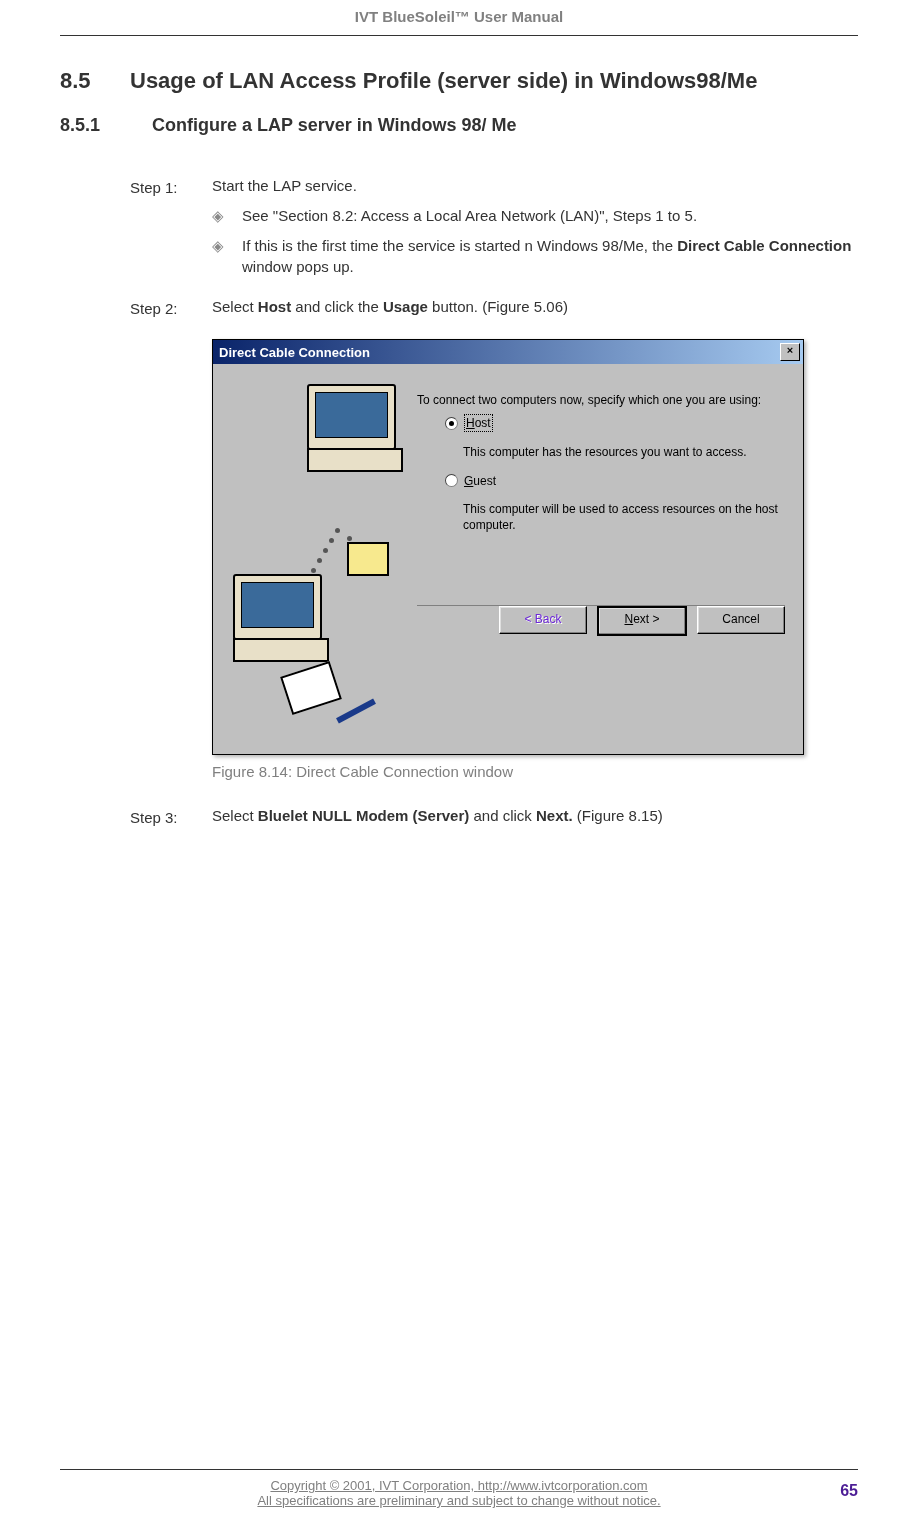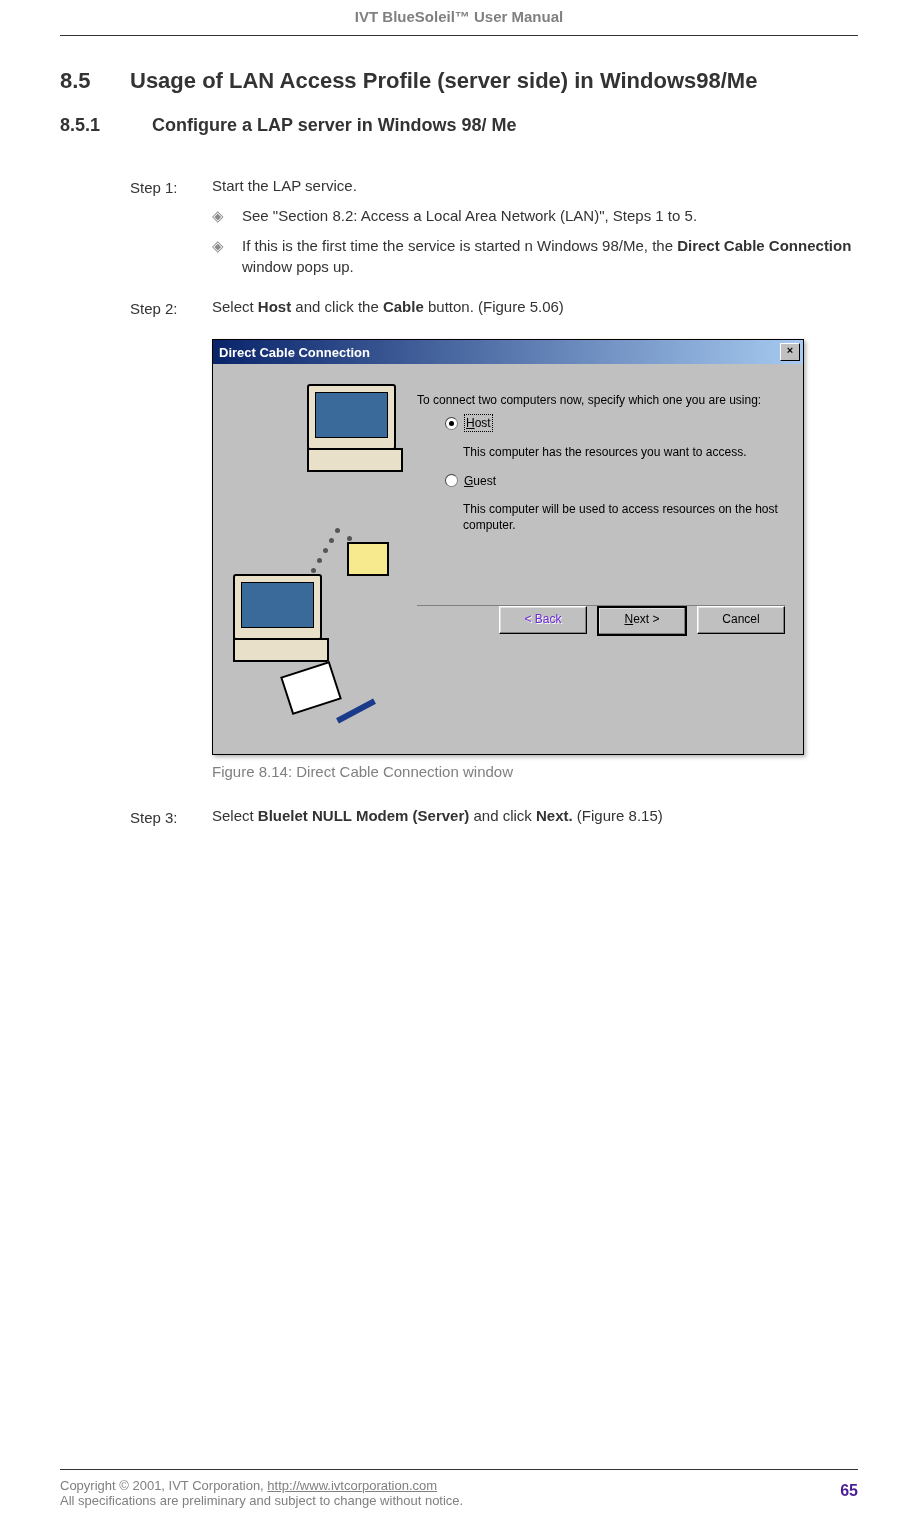--- a/index.html
+++ b/index.html
@@ -282,21 +282,22 @@
   }
   .footer {
     position: absolute;
     bottom: 20px;
     left: 60px;
     right: 60px;
     border-top: 1px solid #333;
     padding-top: 8px;
     color: #808080;
     font-size: 13px;
-    text-align: left;
+    text-align: center;
+    text-decoration: underline;
   }
   .footer .page-num {
     position: absolute;
     right: 0;
     top: 12px;
     font-weight: bold;
     font-size: 16px;
     color: #4c1d95;
   }
   b { font-weight: bold; }
@@ -333,21 +334,21 @@
         <div class="bullet-dot">◈</div>
         <div>
           <span>If this is the first time the service is started n Windows 98/Me, the </span><b>Direct Cable Connection</b><span> window pops up.</span>
         </div>
       </div>
     </div>
 
     <div class="step-row">
       <div class="step-label">Step 2:</div>
       <div class="step-body">
-        <span>Select </span><b>Host</b><span> and click the </span><b>Cable</b><span> button. (Figure 5.06)</span>
+        <span>Select </span><b>Host</b><span> and click the </span><b>Usage</b><span> button. (Figure 5.06)</span>
       </div>
     </div>
 
     <div class="figure-container">
       <div class="dialog">
         <div class="titlebar">
           <span>Direct Cable Connection</span>
           <div class="close-btn">×</div>
         </div>
         <div class="dialog-body">

